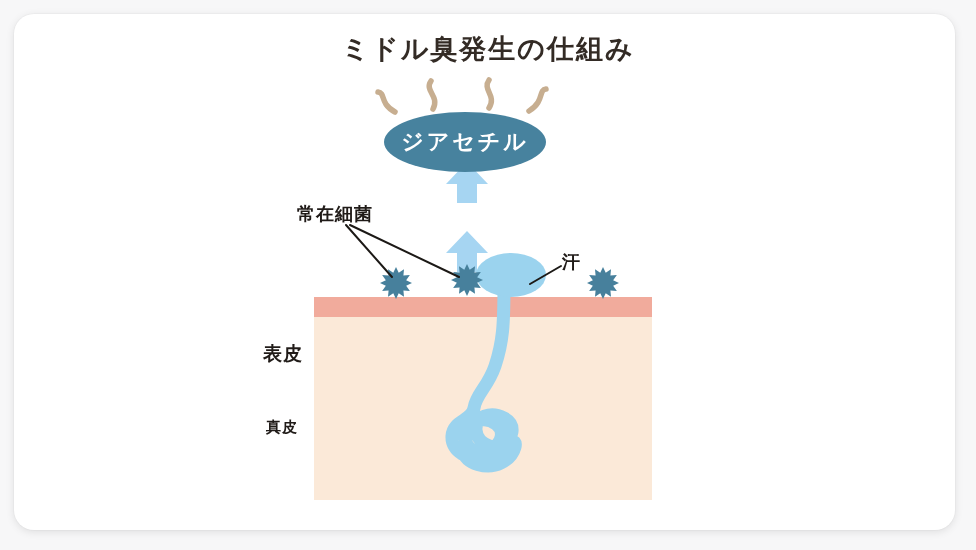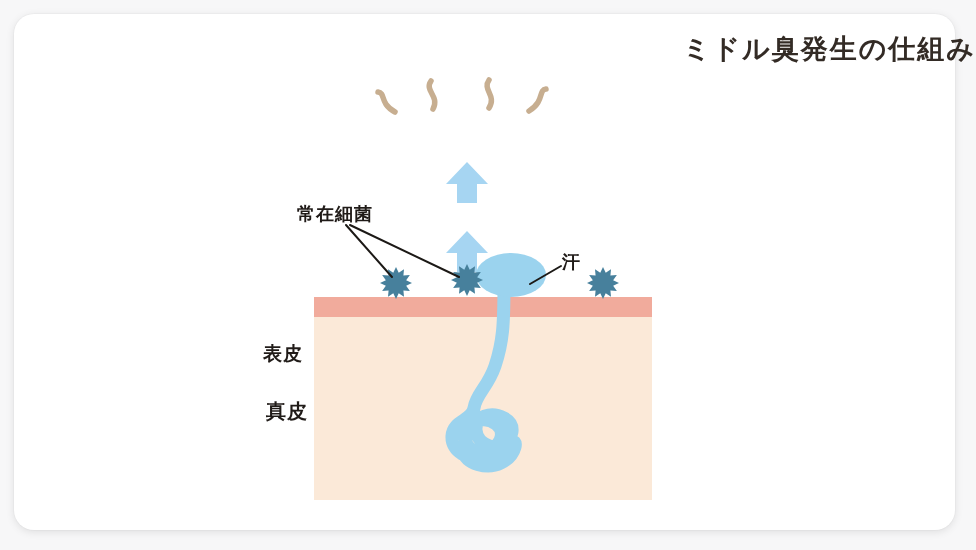--- a/index.html
+++ b/index.html
@@ -8,34 +8,34 @@
     --bacteria:#47809c; --steam:#c7ae90; --epidermis:#f1ab9c; --dermis:#fbe9d8;
     --pointer:#1c1916;
   }
   html,body{margin:0;padding:0;background:var(--page-bg);}
   body{font-family:"Liberation Sans","DejaVu Sans",sans-serif;}
   .stage{position:relative;width:976px;height:550px;overflow:hidden;}
   .card{position:absolute;left:14px;top:14px;width:941px;height:516px;
         background:var(--card-bg);border-radius:20px;
         box-shadow:0 2px 8px rgba(0,0,0,0.10),0 0 0 1px rgba(0,0,0,0.02);}
   .abs{position:absolute;}
-  .title{left:0;top:31px;width:976px;text-align:right;font-size:27px;
+  .title{left:0;top:31px;width:976px;text-align:center;font-size:27px;
          font-weight:800;letter-spacing:2px;color:var(--ink);}
   .layer-epidermis{left:314px;top:297px;width:338px;height:20px;background:var(--epidermis);}
   .layer-dermis{left:314px;top:317px;width:338px;height:183px;background:var(--dermis);}
   .overlay{left:0;top:0;width:976px;height:550px;pointer-events:none;}
   .node{display:flex;align-items:center;justify-content:center;border-radius:50%;
         color:#ffffff;font-weight:800;letter-spacing:3px;}
   .node-diacetyl{left:384px;top:112px;width:162px;height:60px;background:var(--diacetyl);font-size:22px;}
   .node-metabolism{left:413px;top:197px;width:104px;height:40px;background:var(--metabolism);font-size:18px;}
   .lbl{font-weight:800;color:var(--label-ink);font-size:18px;letter-spacing:1px;white-space:nowrap;}
   .lbl-bacteria{left:297px;top:202px;}
   .lbl-sweat{left:562px;top:250px;}
   .lbl-epidermis{left:263px;top:297px;font-size:19px;margin-top:44px;}
-  .lbl-dermis{left:266px;top:398px;font-size:20px;}
+  .lbl-dermis{left:266px;top:418px;font-size:15px;}
   .steam{fill:none;stroke:var(--steam);stroke-width:5.5;stroke-linecap:round;}
   .arrow{fill:var(--arrow);}
   .gland{fill:none;stroke:var(--sweat);stroke-width:13;stroke-linecap:round;stroke-linejoin:round;}
   .blob{fill:var(--sweat);}
   .bact{fill:var(--bacteria);}
   .pline{stroke:var(--pointer);stroke-width:2;stroke-linecap:round;}
 </style>
 </head>
 <body>
 
@@ -69,19 +69,20 @@
     </g>
     <g transform="translate(603,283)">
       <path class="bact" d="M16,0 L10.14,2.72 L13.86,8 L7.42,7.42 L8,13.86 L2.72,10.14 L0,16 L-2.72,10.14 L-8,13.86 L-7.42,7.42 L-13.86,8 L-10.14,2.72 L-16,0 L-10.14,-2.72 L-13.86,-8 L-7.42,-7.42 L-8,-13.86 L-2.72,-10.14 L0,-16 L2.72,-10.14 L8,-13.86 L7.42,-7.42 L13.86,-8 L10.14,-2.72 Z"></path>
     </g>
 
     <line class="pline" x1="346" y1="225" x2="392" y2="277"></line>
     <line class="pline" x1="350" y1="225" x2="459" y2="277"></line>
     <line class="pline" x1="561" y1="266" x2="530" y2="284"></line>
   </svg>
 
+  <div class="abs node node-diacetyl">ジアセチル</div>
 
   <div class="abs title">ミドル臭発生の仕組み</div>
   <div class="abs lbl lbl-bacteria">常在細菌</div>
   <div class="abs lbl lbl-sweat">汗</div>
   <div class="abs lbl lbl-epidermis">表皮</div>
   <div class="abs lbl lbl-dermis">真皮</div>
 </div>
 
 </body></html>

